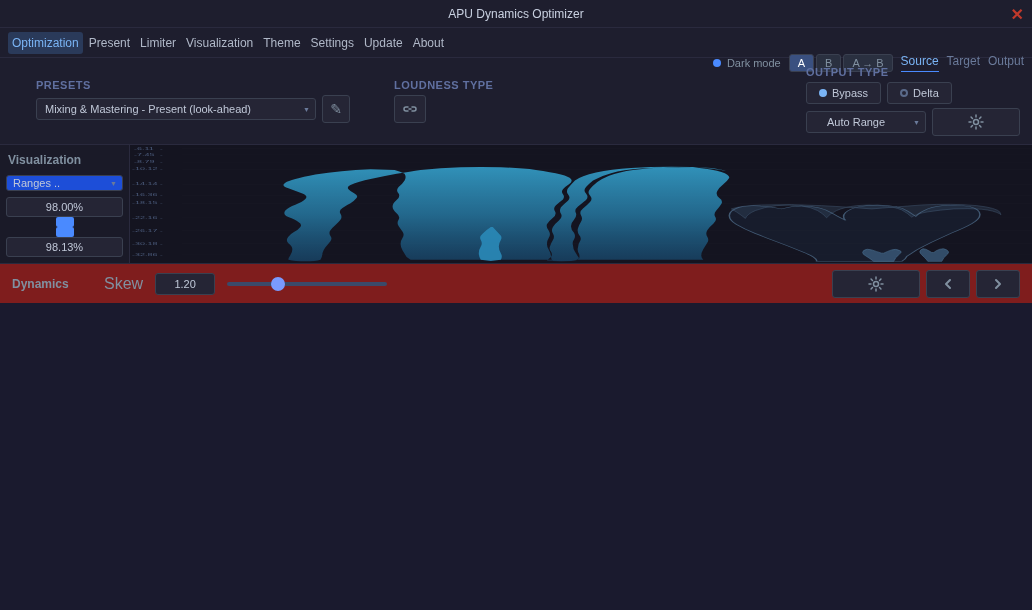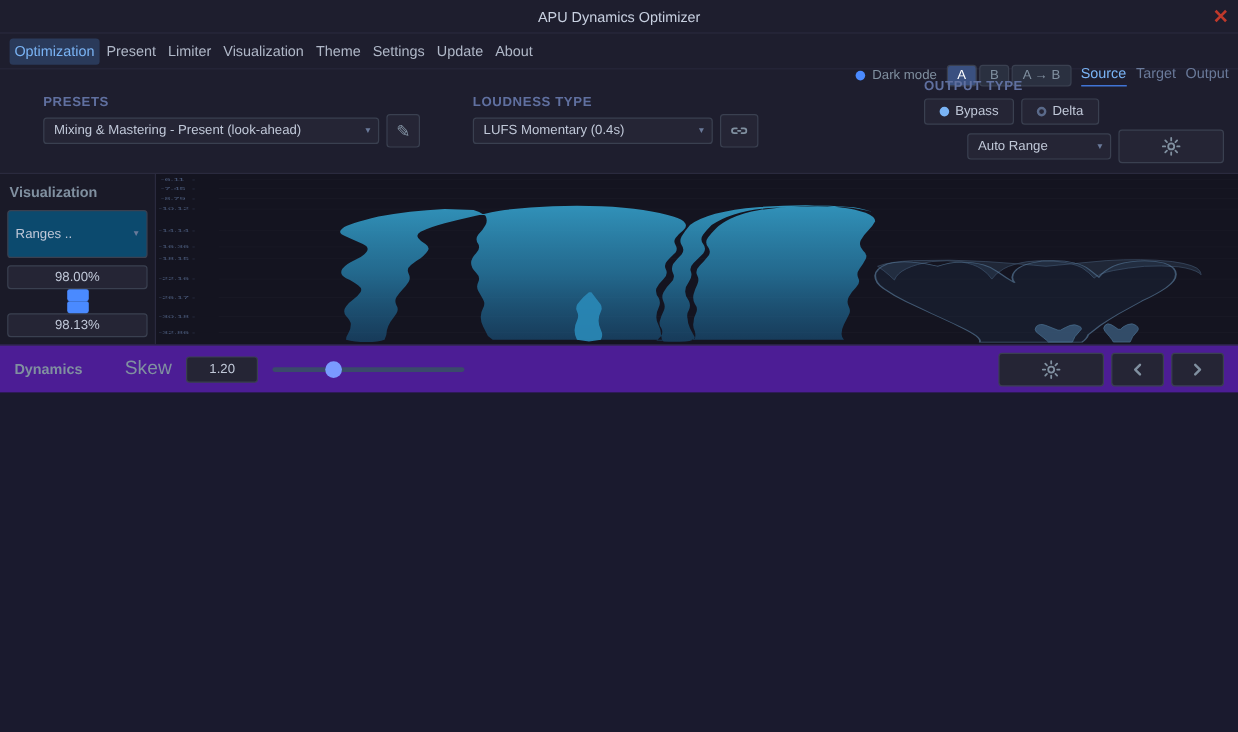--- a/index.html
+++ b/index.html
@@ -182,26 +182,25 @@
     .radio-dot.active { background: #7ab4f5; border-color: #7ab4f5; }
     .auto-range-row {
       display: flex;
       align-items: center;
       gap: 6px;
     }
     .range-select {
       background: #252535;
       border: 1px solid #3a4050;
       color: #c0c8d8;
-      padding: 4px 8px;
+      padding: 4px 20px;
       border-radius: 3px;
       font-size: 11px;
       cursor: pointer;
       width: 120px;
-      margin-left: 36px;
     }
     .gear-btn {
       background: #252535;
       border: 1px solid #3a4050;
       color: #8090a0;
       width: 88px; height: 28px;
       border-radius: 3px;
       cursor: pointer;
       display: flex;
       align-items: center;
@@ -222,24 +221,24 @@
       padding: 6px;
       gap: 6px;
     }
     .viz-label {
       font-size: 12px;
       font-weight: bold;
       color: #8090a0;
       padding: 2px;
     }
     .ranges-select {
-      background: #0c4a6e;
+      background: #1d4ed8;
       border: 1px solid #3a4050;
       color: #c0c8d8;
-      padding: 13px 6px;
+      padding: 1px 6px;
       border-radius: 3px;
       font-size: 11px;
       width: 100%;
     }
     .percentage-display {
       background: #252535;
       border: 1px solid #3a4050;
       color: #c0c8d8;
       text-align: center;
       padding: 3px;
@@ -258,21 +257,21 @@
       position: relative;
       background: #141420;
       overflow: hidden;
     }
     .waveform-svg {
       position: absolute;
       top: 0; left: 0;
       width: 100%; height: 100%;
     }
     .bottom-bar {
-      background: #4c1d95;
+      background: #7f1d1d;
       height: 40px;
       display: flex;
       align-items: center;
       padding: 0 12px;
       border-top: 1px solid #2a2a3e;
       gap: 12px;
     }
     .dynamics-label {
       font-size: 12px;
       font-weight: bold;
@@ -401,25 +400,20 @@
           <option>Mixing &amp; Mastering - Present (look-ahead)</option>
         </select>
       </div>
       <button class="edit-btn">✎</button>
     </div>
   </div>
 
   <div class="control-group">
     <span class="control-label">Loudness type</span>
     <div class="control-row">
-      <div class="select-arrow">
-        <select class="select-box loudness-select">
-          <option>LUFS Momentary (0.4s)</option>
-        </select>
-      </div>
       <button class="link-btn">
         <svg width="14" height="10" viewBox="0 0 14 10">
           <path d="M6 5h2M1 5a2 2 0 0 1 2-2h2m4 0h2a2 2 0 0 1 0 4h-2m-4 0H3a2 2 0 0 1 0-4" stroke="#8090a0" stroke-width="1.5" fill="none" stroke-linecap="round"></path>
         </svg>
       </button>
     </div>
   </div>
 
   <div class="output-group">
     <span class="control-label">Output type</span>

